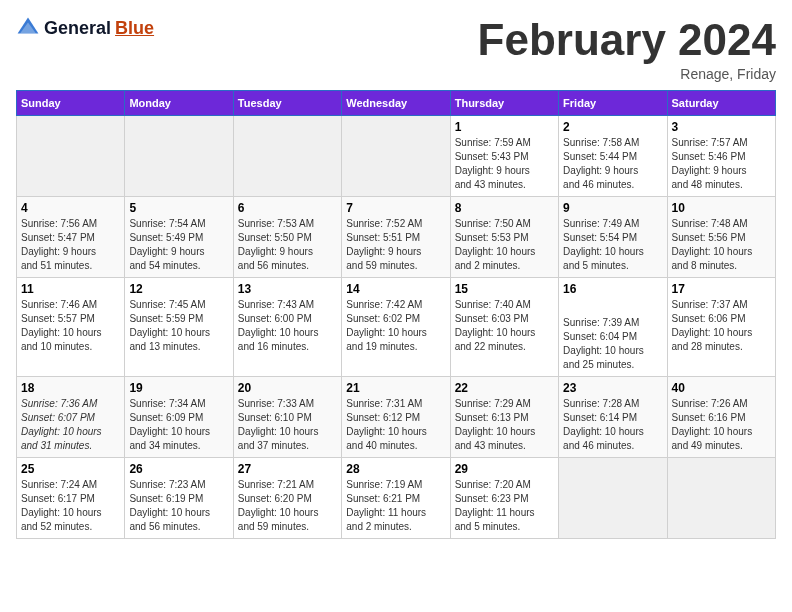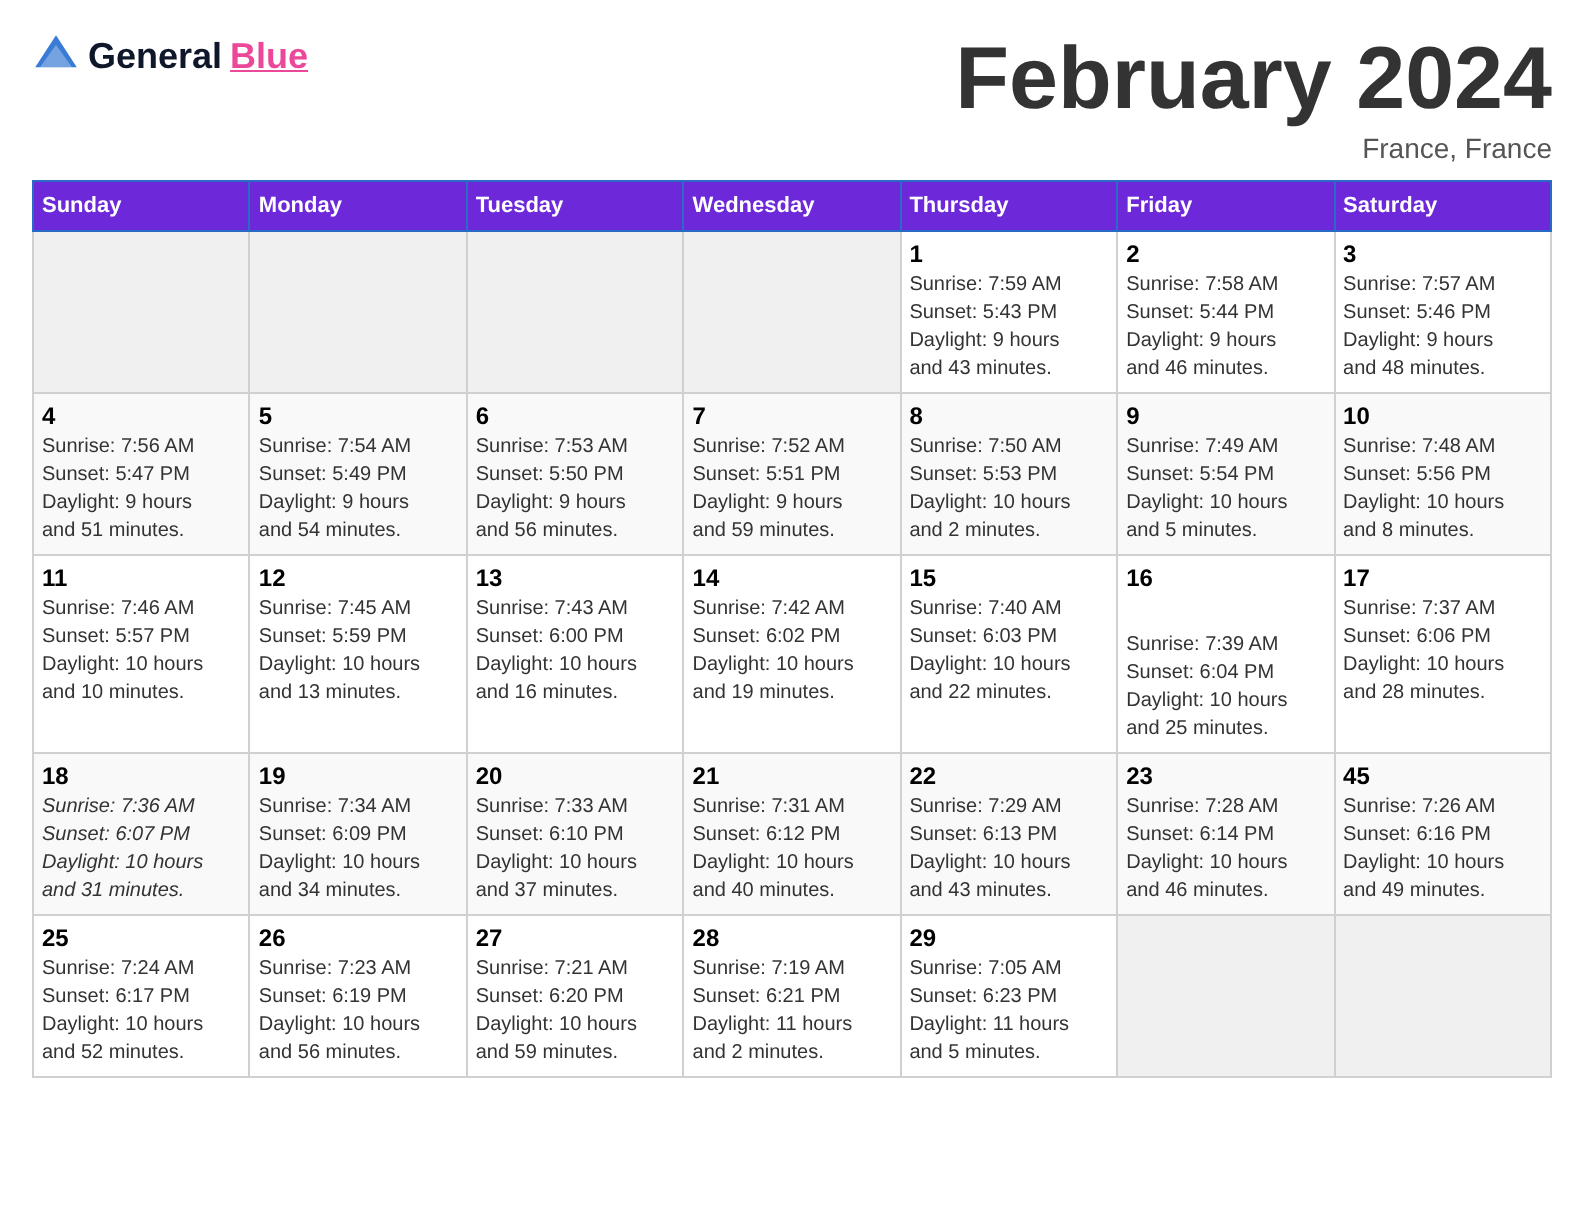--- a/index.html
+++ b/index.html
@@ -82,25 +82,25 @@
 </head>
 <body>
 
 <div class="header-area">
   <div class="logo">
     <svg class="logo-icon" viewBox="0 0 30 30">
       <polygon points="15,2 28,22 2,22" fill="#3a7bd5"></polygon>
       <polygon points="15,8 25,22 5,22" fill="#fff" opacity="0.3"></polygon>
     </svg>
     <span style="font-size:18px;font-weight:bold;color:#0f172a;">General</span>
-      <span style="font-size:18px;font-weight:bold;color:#ec4899;text-decoration:underline;">Blue</span>
+      <span style="font-size:18px;font-weight:bold;color:#c2410c;text-decoration:underline;">Blue</span>
   </div>
   <div class="title-area">
     <div class="main-title">February 2024</div>
-    <div class="subtitle">France, France</div>
+    <div class="subtitle">Renage, Friday</div>
   </div>
 </div>
 
 <table>
   <thead>
     <tr>
     <th>Sunday</th>
         <th>Monday</th>
         <th>Tuesday</th>
         <th>Wednesday</th>
@@ -276,21 +276,21 @@
 and 43 minutes.</div>
         </td>
         <td>
           <span class="day-num">23</span>
           <div class="day-info" style="white-space: pre-line;">Sunrise: 7:28 AM
 Sunset: 6:14 PM
 Daylight: 10 hours
 and 46 minutes.</div>
         </td>
         <td>
-          <span class="day-num">45</span>
+          <span class="day-num">40</span>
           <div class="day-info" style="white-space: pre-line;">Sunrise: 7:26 AM
 Sunset: 6:16 PM
 Daylight: 10 hours
 and 49 minutes.</div>
         </td>
       </tr>
       <tr>
         <td>
           <span class="day-num">25</span>
           <div class="day-info" style="white-space: pre-line;">Sunrise: 7:24 AM
@@ -314,21 +314,21 @@
         </td>
         <td>
           <span class="day-num">28</span>
           <div class="day-info" style="white-space: pre-line;">Sunrise: 7:19 AM
 Sunset: 6:21 PM
 Daylight: 11 hours
 and 2 minutes.</div>
         </td>
         <td>
           <span class="day-num">29</span>
-          <div class="day-info" style="white-space: pre-line;">Sunrise: 7:05 AM
+          <div class="day-info" style="white-space: pre-line;">Sunrise: 7:20 AM
 Sunset: 6:23 PM
 Daylight: 11 hours
 and 5 minutes.</div>
         </td>
         <td class="empty-cell"></td>
         <td class="empty-cell"></td>
       </tr>
     </tbody>
 </table>
 

